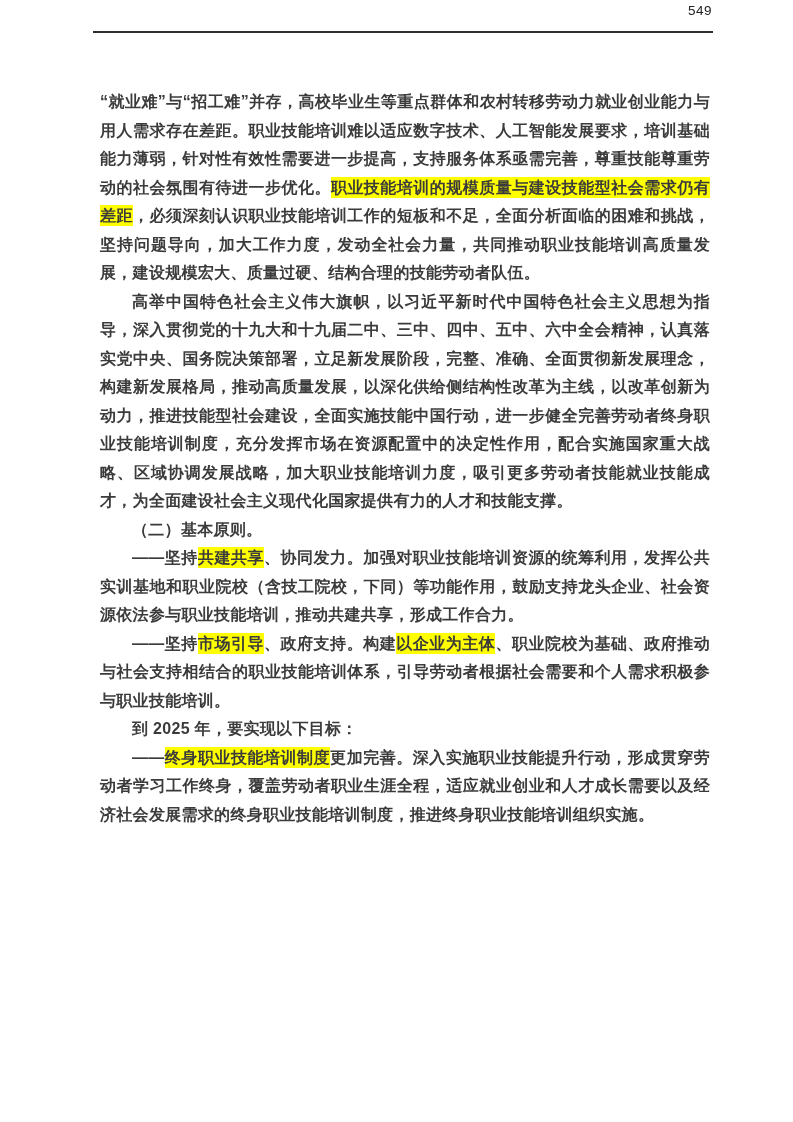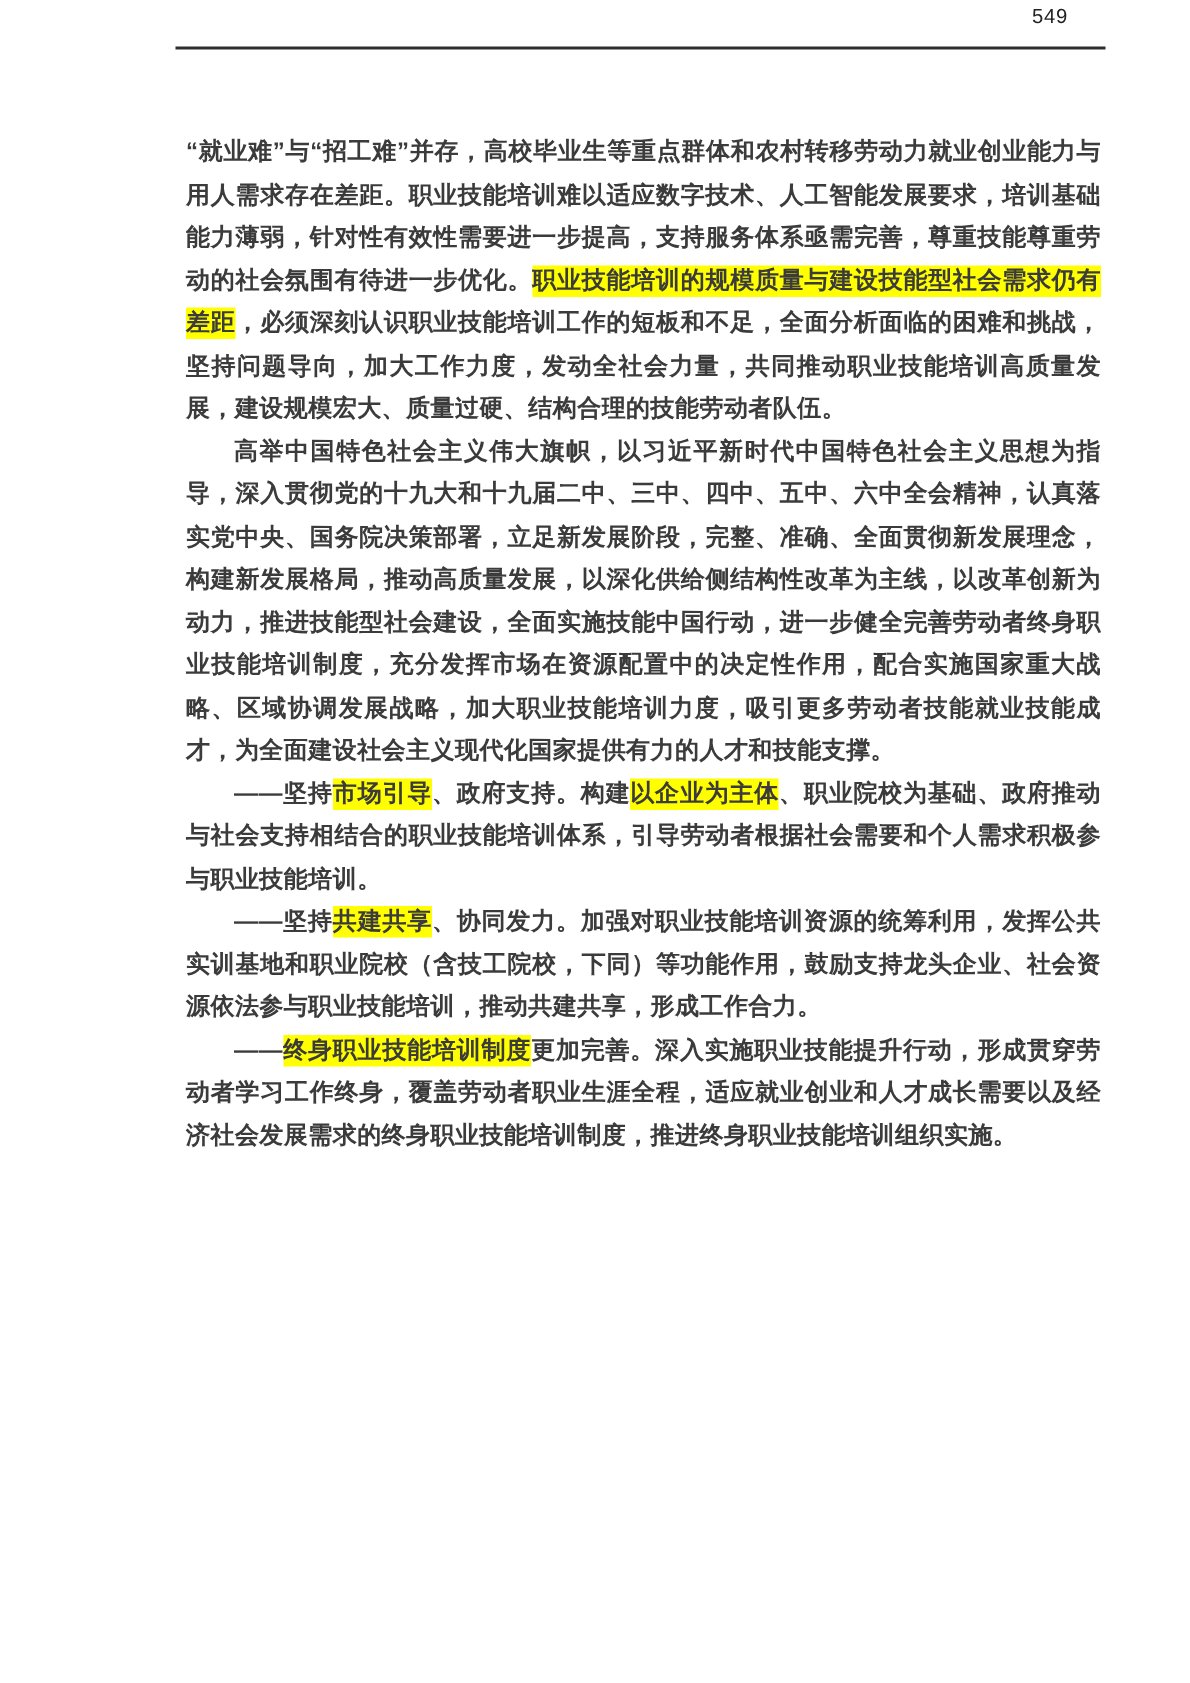--- a/index.html
+++ b/index.html
@@ -11,21 +11,20 @@
     width: 793px;
     height: 1122px;
     position: relative;
     overflow: hidden;
     font-family: "Liberation Sans", sans-serif;
   }
   .page {
     position: absolute;
     inset: 0;
     background: #ffffff;
-    margin-left: 24px;
   }
   .page-number {
     position: absolute;
     top: 3px;
     right: 81px;
     font-size: 13.5px;
     color: #222222;
     letter-spacing: 0.5px;
   }
   .header-rule {
@@ -63,17 +62,19 @@
 </style>
 </head>
 <body>
 
 <div class="page">
   <span class="page-number">549</span>
   <div class="header-rule"></div>
   <div class="document-body">
       <p class="para"><span>“就业难”与“招工难”并存，高校毕业生等重点群体和农村转移劳动力就业创业能力与用人需求存在差距。职业技能培训难以适应数字技术、人工智能发展要求，培训基础能力薄弱，针对性有效性需要进一步提高，支持服务体系亟需完善，尊重技能尊重劳动的社会氛围有待进一步优化。</span><span class="hl">职业技能培训的规模质量与建设技能型社会需求仍有差距</span><span>，必须深刻认识职业技能培训工作的短板和不足，全面分析面临的困难和挑战，坚持问题导向，加大工作力度，发动全社会力量，共同推动职业技能培训高质量发展，建设规模宏大、质量过硬、结构合理的技能劳动者队伍。</span></p>
       <p class="para indent"><span>高举中国特色社会主义伟大旗帜，以习近平新时代中国特色社会主义思想为指导，深入贯彻党的十九大和十九届二中、三中、四中、五中、六中全会精神，认真落实党中央、国务院决策部署，立足新发展阶段，完整、准确、全面贯彻新发展理念，构建新发展格局，推动高质量发展，以深化供给侧结构性改革为主线，以改革创新为动力，推进技能型社会建设，全面实施技能中国行动，进一步健全完善劳动者终身职业技能培训制度，充分发挥市场在资源配置中的决定性作用，配合实施国家重大战略、区域协调发展战略，加大职业技能培训力度，吸引更多劳动者技能就业技能成才，为全面建设社会主义现代化国家提供有力的人才和技能支撑。</span></p>
+      <p class="para indent"><span>（二）基本原则。</span></p>
+      <p class="para indent"><span>——坚持</span><span class="hl">共建共享</span><span>、协同发力。加强对职业技能培训资源的统筹利用，发挥公共实训基地和职业院校（含技工院校，下同）等功能作用，鼓励支持龙头企业、社会资源依法参与职业技能培训，推动共建共享，形成工作合力。</span></p>
       <p class="para indent"><span>——坚持</span><span class="hl">市场引导</span><span>、政府支持。构建</span><span class="hl">以企业为主体</span><span>、职业院校为基础、政府推动与社会支持相结合的职业技能培训体系，引导劳动者根据社会需要和个人需求积极参与职业技能培训。</span></p>
-      <p class="para indent"><span>——坚持</span><span class="hl">共建共享</span><span>、协同发力。加强对职业技能培训资源的统筹利用，发挥公共实训基地和职业院校（含技工院校，下同）等功能作用，鼓励支持龙头企业、社会资源依法参与职业技能培训，推动共建共享，形成工作合力。</span></p>
+      <p class="para indent"><span>到 2025 年，要实现以下目标：</span></p>
       <p class="para indent"><span>——</span><span class="hl">终身职业技能培训制度</span><span>更加完善。深入实施职业技能提升行动，形成贯穿劳动者学习工作终身，覆盖劳动者职业生涯全程，适应就业创业和人才成长需要以及经济社会发展需求的终身职业技能培训制度，推进终身职业技能培训组织实施。</span></p>
     </div>
 </div>
 
 </body></html>

